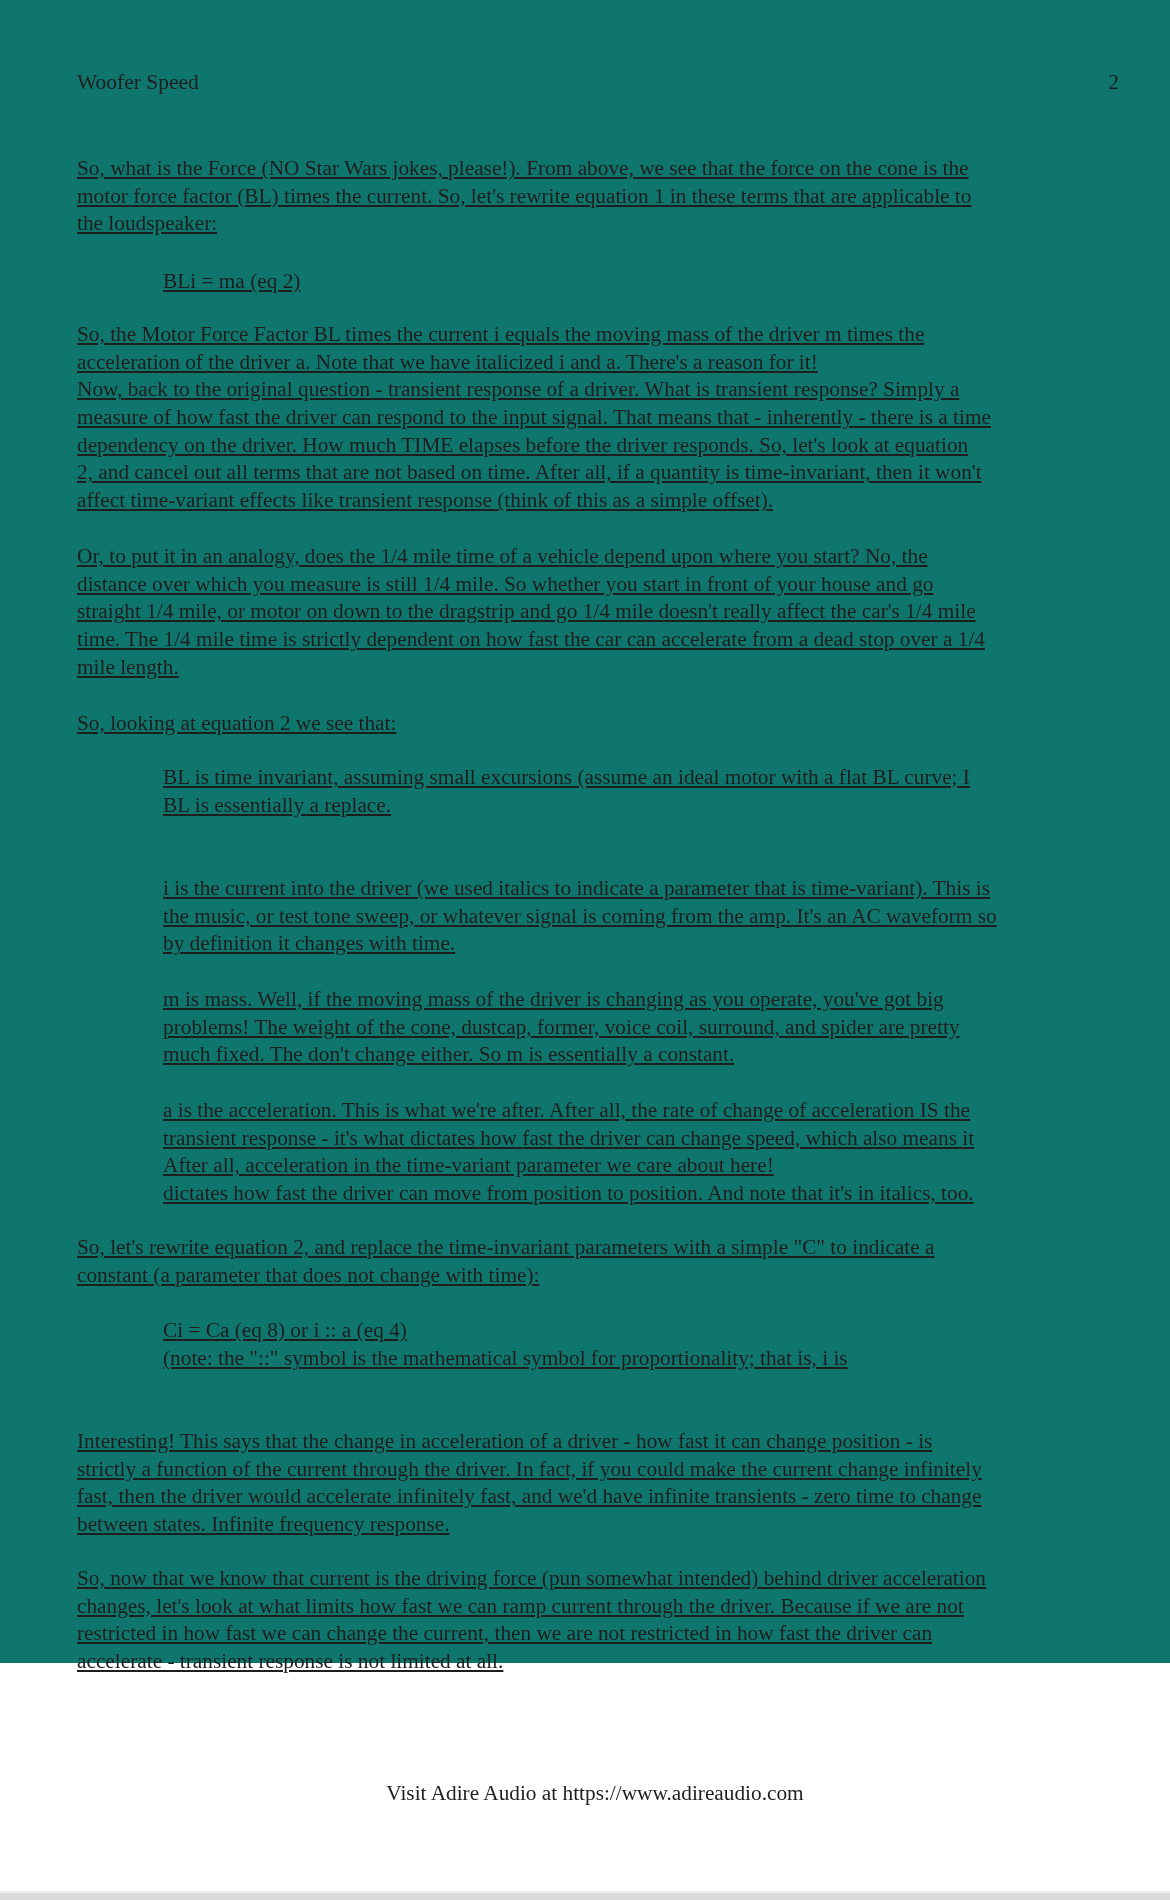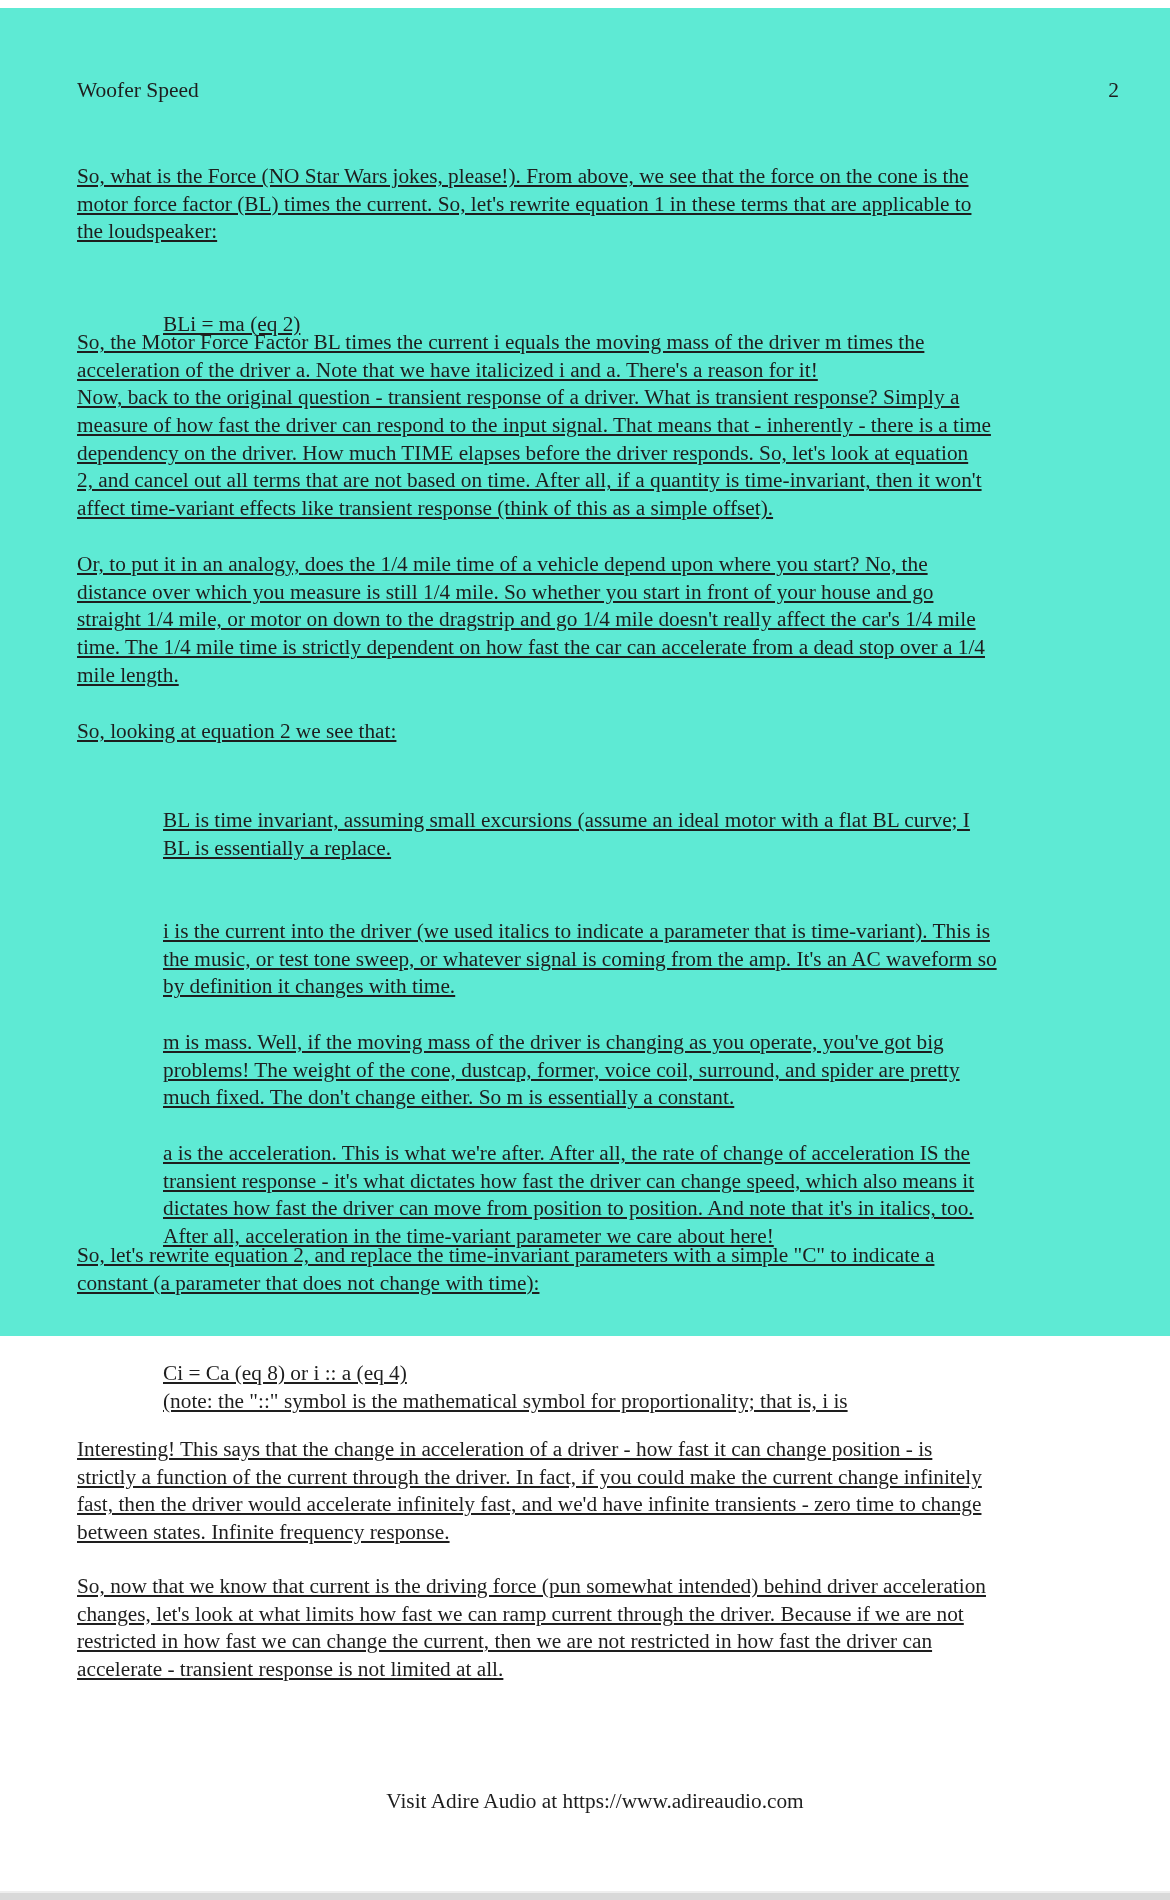--- a/index.html
+++ b/index.html
@@ -2,25 +2,25 @@
 <html><head>
 <meta charset="utf-8">
 <style>
   html, body { margin: 0; padding: 0; }
   body {
     width: 1170px; height: 1900px; position: relative; overflow: hidden;
     background: #ffffff;
     font-family: "Liberation Serif", "DejaVu Serif", serif;
     color: #1e1e1e;
   }
-  .page { position: absolute; left: 0; top: 8px; width: 1170px; height: 1328px; background: #5eead4; }
+  .page { position: absolute; left: 0; top: 0; width: 1170px; height: 1663px; background: #0f766e; }
   .header-title { position: absolute; left: 77px; top: 69px; font-size: 21.5px; line-height: 26px; white-space: nowrap; }
   .page-number { position: absolute; right: 51px; top: 69px; font-size: 21.5px; line-height: 26px; }
   .block { position: absolute; left: 77px; font-size: 21.3px; line-height: 27.7px; }
-  .block.indent { left: 163px; margin-top: 35px; }
+  .block.indent { left: 163px; }
   .line { display: block; white-space: nowrap; height: 27.7px; text-decoration: underline; }
   .footer { position: absolute; left: 0; width: 1190px; top: 1780px; text-align: center; font-size: 21.3px; line-height: 26px; white-space: nowrap; }
   .bottom-bar-edge { position: absolute; left: 0; top: 1891px; width: 1170px; height: 2px; background: #eeeeee; }
   .bottom-bar { position: absolute; left: 0; top: 1893px; width: 1170px; height: 7px; background: #d9d9d9; }
 </style>
 </head>
 <body>
 
 <div class="page">
   <div class="header-title">Woofer Speed</div>
@@ -63,22 +63,22 @@
       <span class="line">by definition it changes with time.</span>
     </div>
   <div class="block indent" style="top:986px">
       <span class="line">m is mass.  Well, if the moving mass of the driver is changing as you operate, you've got big</span>
       <span class="line">problems!  The weight of the cone, dustcap, former, voice coil, surround, and spider are pretty</span>
       <span class="line">much fixed.  The don't change either.  So m is essentially a constant.</span>
     </div>
   <div class="block indent" style="top:1097px">
       <span class="line">a is the acceleration.  This is what we're after.  After all, the rate of change of acceleration IS the</span>
       <span class="line">transient response - it's what dictates how fast the driver can change speed, which also means it</span>
+      <span class="line">After all, acceleration in the time-variant parameter we care about here!</span>
       <span class="line">dictates how fast the driver can move from position to position.  And note that it's in italics, too.</span>
-      <span class="line">After all, acceleration in the time-variant parameter we care about here!</span>
     </div>
   <div class="block" style="top:1234px">
       <span class="line">So, let's rewrite equation 2, and replace the time-invariant parameters with a simple "C" to indicate a</span>
       <span class="line">constant (a parameter that does not change with time):</span>
     </div>
   <div class="block indent" style="top:1317px">
       <span class="line">Ci = Ca (eq 8) or i :: a (eq 4)</span>
       <span class="line">(note: the "::" symbol is the mathematical symbol for proportionality; that is, i is</span>
     </div>
   <div class="block" style="top:1428px">

